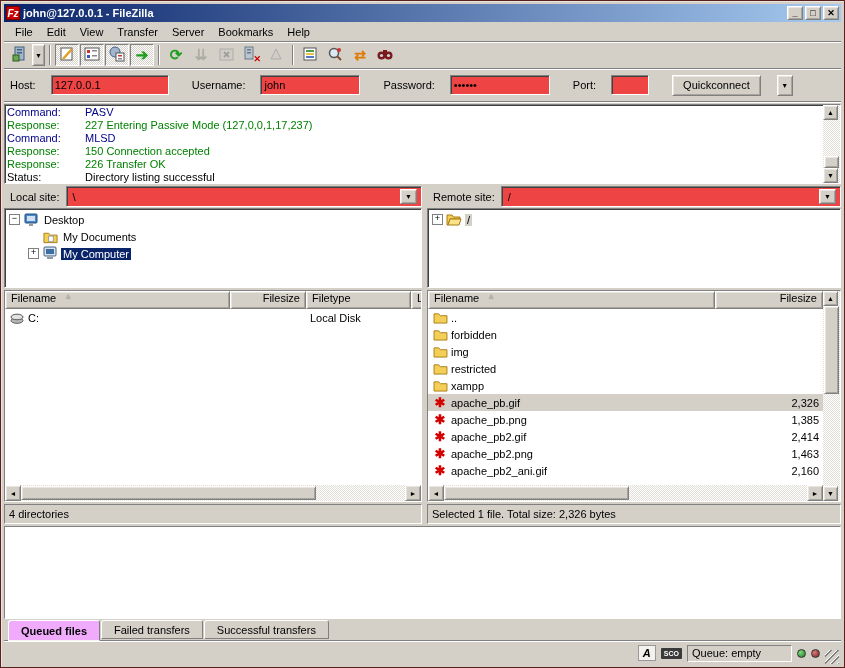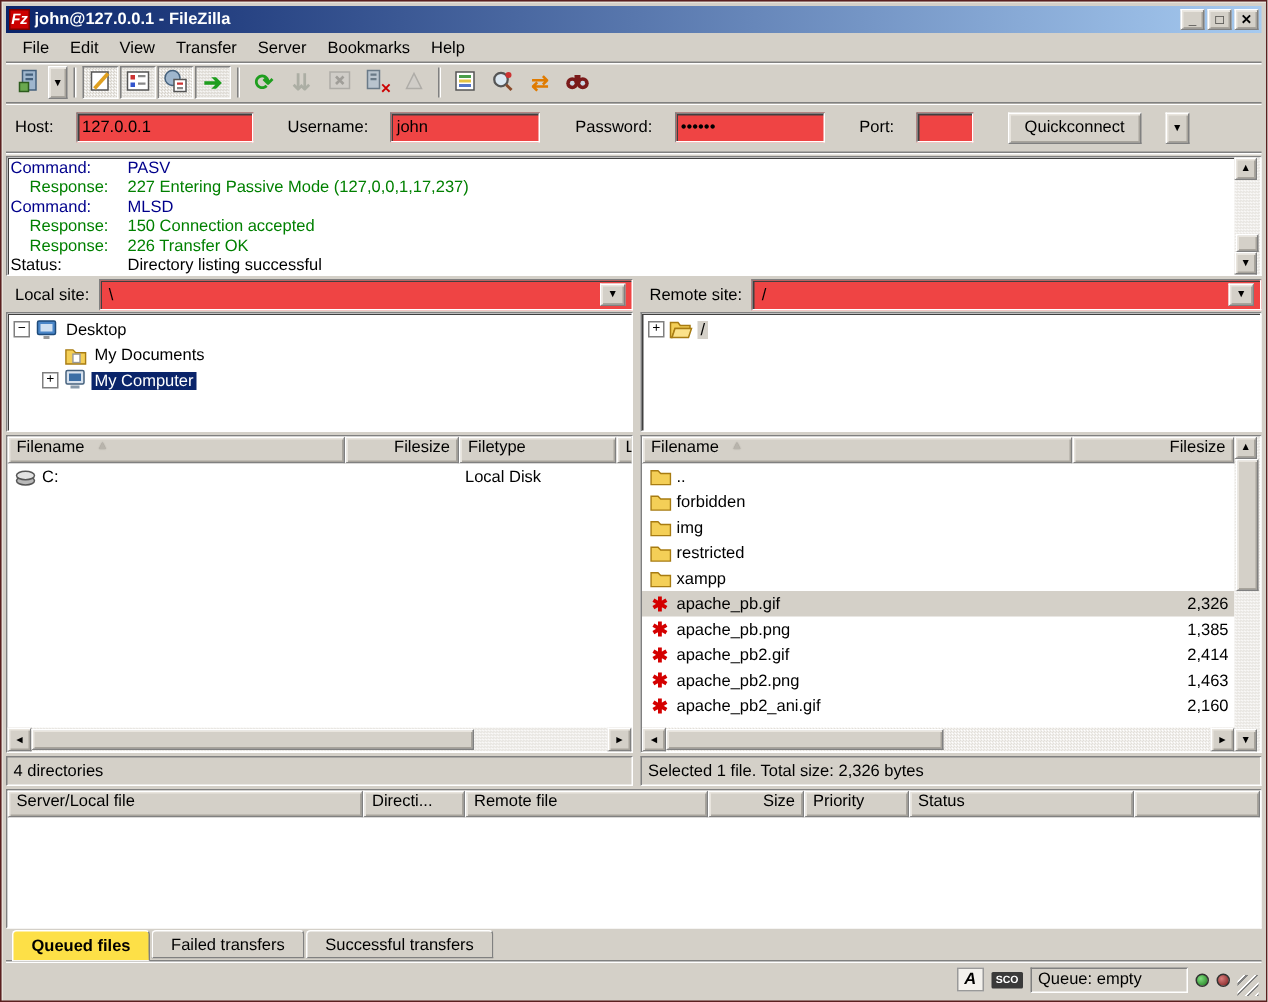--- a/index.html
+++ b/index.html
@@ -40,21 +40,21 @@
   .qc-label { white-space:nowrap; }
   .qc-btn { height:21px; padding:0 10px; font-size:11px; display:flex; align-items:center; }
   .qc-drop { width:16px; height:21px; display:flex; align-items:center; justify-content:center; font-size:7px; margin-left:1px; }
 
   
   .logpanel { height:80px; flex:0 0 80px; margin:2px 0; display:flex; }
   .logbody { flex:1; padding:1px 2px; overflow:hidden; line-height:13px; white-space:nowrap; }
   .logline { display:flex; }
   .log-label { width:78px; flex:0 0 78px; }
   .cmd { color:#00008b; }
-  .resp { color:#008000;text-align:center; }
+  .resp { color:#008000; }
   .stat { color:#000; }
 
   
   .vscroll { width:17px; flex:0 0 17px; display:flex; flex-direction:column; background:repeating-conic-gradient(#ffffff 0% 25%, #e2dfd9 0% 50%) 0 0 / 2px 2px; }
   .hscroll { height:16px; flex:0 0 16px; display:flex; background:repeating-conic-gradient(#ffffff 0% 25%, #e2dfd9 0% 50%) 0 0 / 2px 2px; }
   .sb-btn { width:15px; height:15px; flex:0 0 auto; font-size:7px; display:flex; align-items:center; justify-content:center; color:#000; }
   .hscroll .sb-btn { height:16px; width:16px; }
   .sb-thumb-v { width:15px; margin:0 1px; }
   .sb-thumb-h { height:14px; margin-top:1px; }
   .sb-fill { flex:1; }
@@ -100,21 +100,21 @@
 
   
   .queuewrap { height:93px; flex:0 0 93px; display:flex; flex-direction:column; overflow:hidden; }
   .q-header { height:18px; flex:0 0 18px; display:flex; }
   .q-body { flex:1; background:#fff; }
   .qc0{width:237px;flex:0 0 237px;} .qc1{width:68px;flex:0 0 68px;} .qc2{width:162px;flex:0 0 162px;}
   .qc3{width:64px;flex:0 0 64px;} .qc4{width:70px;flex:0 0 70px;} .qc5{width:150px;flex:0 0 150px;} .qcf{flex:1;}
 
   .tabs { height:21px; flex:0 0 21px; display:flex; align-items:flex-start; padding-left:4px; gap:1px; margin-top:1px; }
   .tab { height:19px; padding:2px 12px; background:#d4d0c8; border:1px solid; border-color:#ffffff #808080 #808080 #ffffff; border-top-left-radius:3px; border-top-right-radius:3px; display:flex; align-items:center; }
-  .tab.active { background:#fde047; font-weight:bold; height:21px; border-bottom-color:#f6f4f0; z-index:2; }
+  .tab.active { background:#f0abfc; font-weight:bold; height:21px; border-bottom-color:#f6f4f0; z-index:2; }
 
   
   .statusbar { height:23px; flex:0 0 23px; border-top:1px solid #ffffff; box-shadow:0 -1px 0 #808080; display:flex; align-items:center; justify-content:flex-end; gap:5px; padding:0 2px; }
   .sb-ascii { width:18px; height:16px; background:#f4f2ee; border:1px solid #999; display:flex; align-items:center; justify-content:center; font-style:italic; font-weight:bold; font-size:11px; }
   .sb-badge { background:#3a3a3a; color:#fff; font-size:7px; font-weight:bold; padding:2px 3px; border-radius:1px; letter-spacing:0; line-height:1; }
   .sb-queue { width:105px; height:17px; display:flex; align-items:center; padding:0 4px; background:#d4d0c8; }
   .led { width:9px; height:9px; border-radius:50%; border:1px solid #333; }
   .led.green { background:radial-gradient(circle at 35% 35%, #7ddc7d, #1d7a1d); }
   .led.red { background:radial-gradient(circle at 35% 35%, #d87a7a, #7a1d1d); }
   .grip { width:14px; height:14px; align-self:flex-end; background:repeating-linear-gradient(135deg, transparent 0 3px, #fff 3px 4px, #808080 4px 5px); }
@@ -541,41 +541,20 @@
           <div class="sb-btn raised">▼</div>
         </div>
       </div>
       <div class="pane-status sunken-flat">
           <span>Selected 1 file. Total size: 2,326 bytes</span>
         </div>
     </div>
   </div>
 
   <div class="queuewrap sunken-white">
-    <div class="q-header">
-      <div class="hdr-cell raised qc0">
-          <span>Server/Local file</span>
-        </div>
-      <div class="hdr-cell raised qc1">
-          <span>Directi...</span>
-        </div>
-      <div class="hdr-cell raised qc2">
-          <span>Remote file</span>
-        </div>
-      <div class="hdr-cell raised qc3 hdr-right">
-          <span>Size</span>
-        </div>
-      <div class="hdr-cell raised qc4">
-          <span>Priority</span>
-        </div>
-      <div class="hdr-cell raised qc5">
-          <span>Status</span>
-        </div>
-      <div class="hdr-cell raised qcf"></div>
-    </div>
     <div class="q-body"></div>
   </div>
 
   <div class="tabs">
     <div class="tab active">
         <span>Queued files</span>
       </div>
     <div class="tab">
         <span>Failed transfers</span>
       </div>

